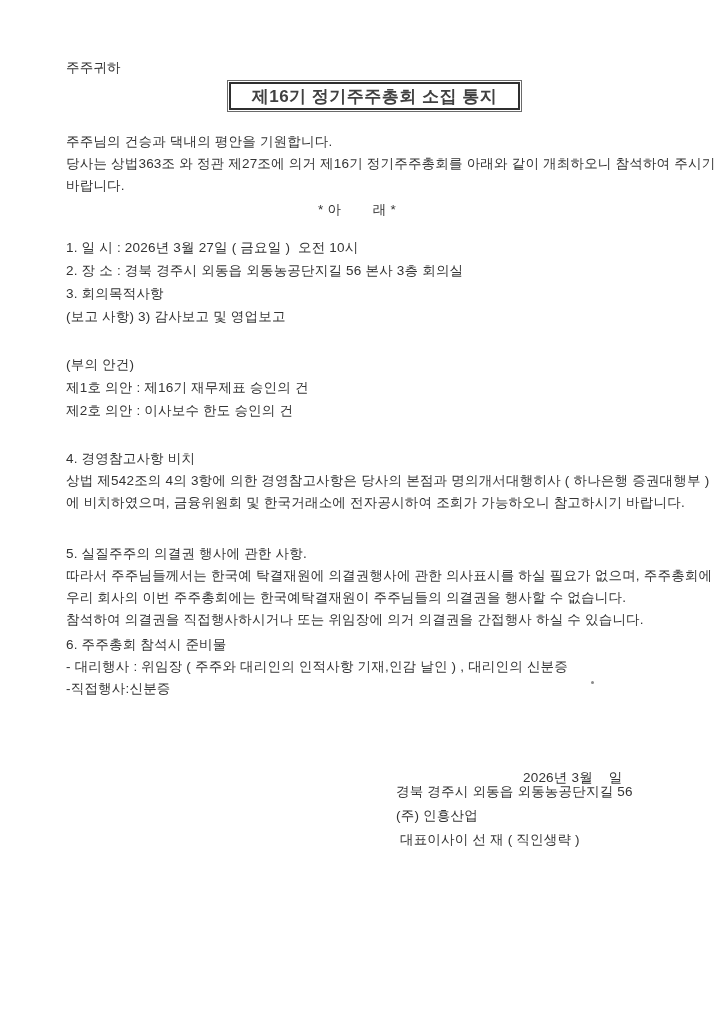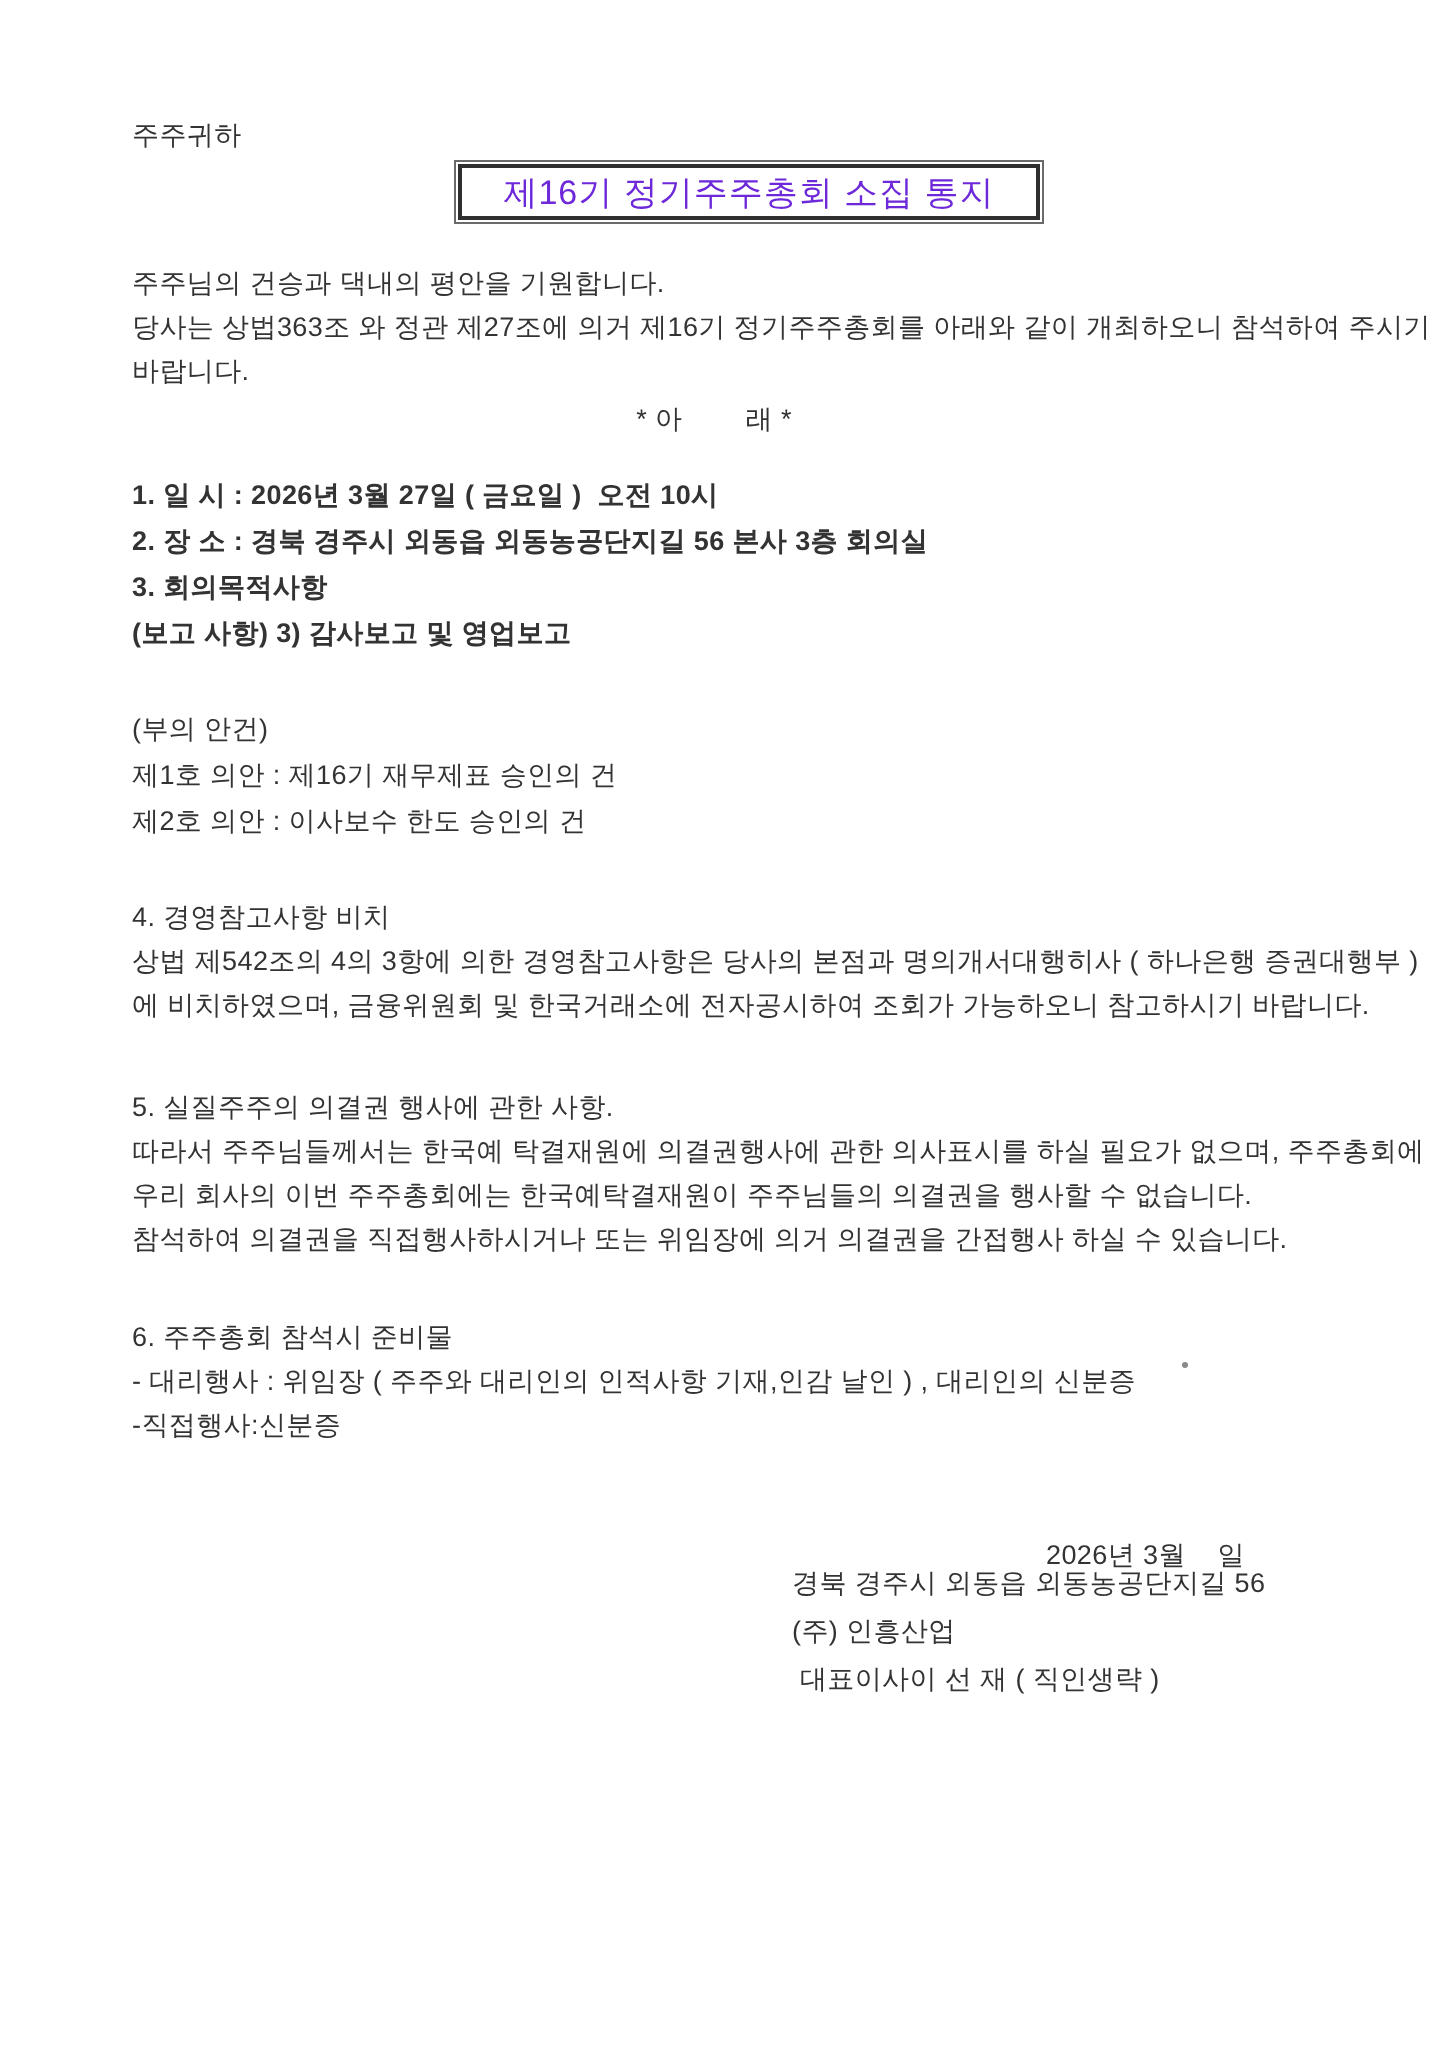--- a/index.html
+++ b/index.html
@@ -32,45 +32,45 @@
     display: flex;
     align-items: center;
     justify-content: center;
     border: 2px solid #2f2f2f;
     outline: 1px solid #6a6a6a;
     outline-offset: 1px;
     background: #ffffff;
   }
   .title-box span {
     font-size: 17px;
-    font-weight: normal;
-    color: #6d28d9;
+    font-weight: bold;
+    color: #404040;
     white-space: pre;
     letter-spacing: 0.5px;
   }
 
   .intro { top: 131px; }
 
   .divider {
     position: absolute;
     left: 0;
     top: 199px;
     width: 714px;
     text-align: center;
   }
 
-  .meeting-info { top: 236px; font-weight: bold; }
+  .meeting-info { top: 236px; }
   .meeting-info .line { line-height: 23px; }
 
   .proposals { top: 353px; }
   .proposals .line { line-height: 23px; }
 
   .reference { top: 448px; }
   .voting { top: 543px; }
-  .preparation { top: 658px; }
+  .preparation { top: 634px; }
 
   .issue-date { position: absolute; left: 523px; top: 767px; }
 
   .signature { top: 780px; left: 396px; }
   .signature .line { line-height: 24px; }
 
   .artifact-dot {
     position: absolute;
     left: 591px;
     top: 681px;

